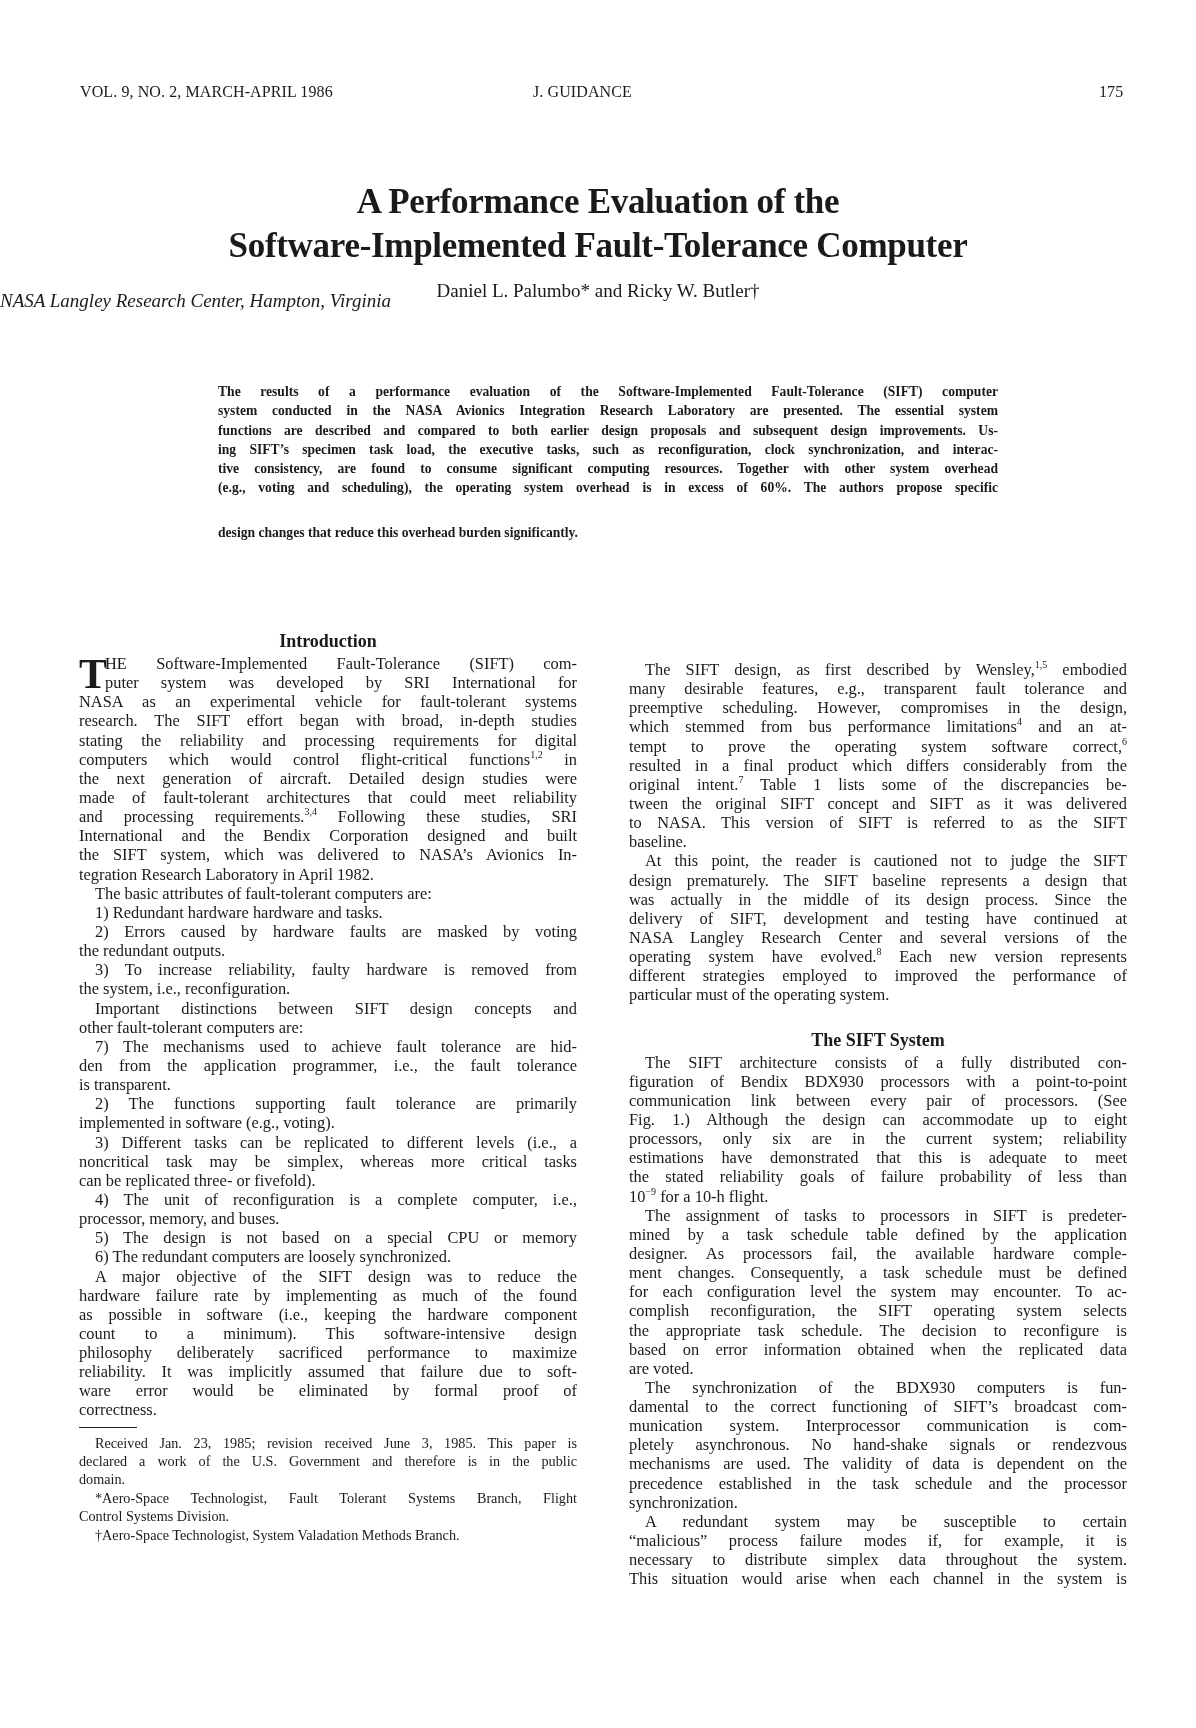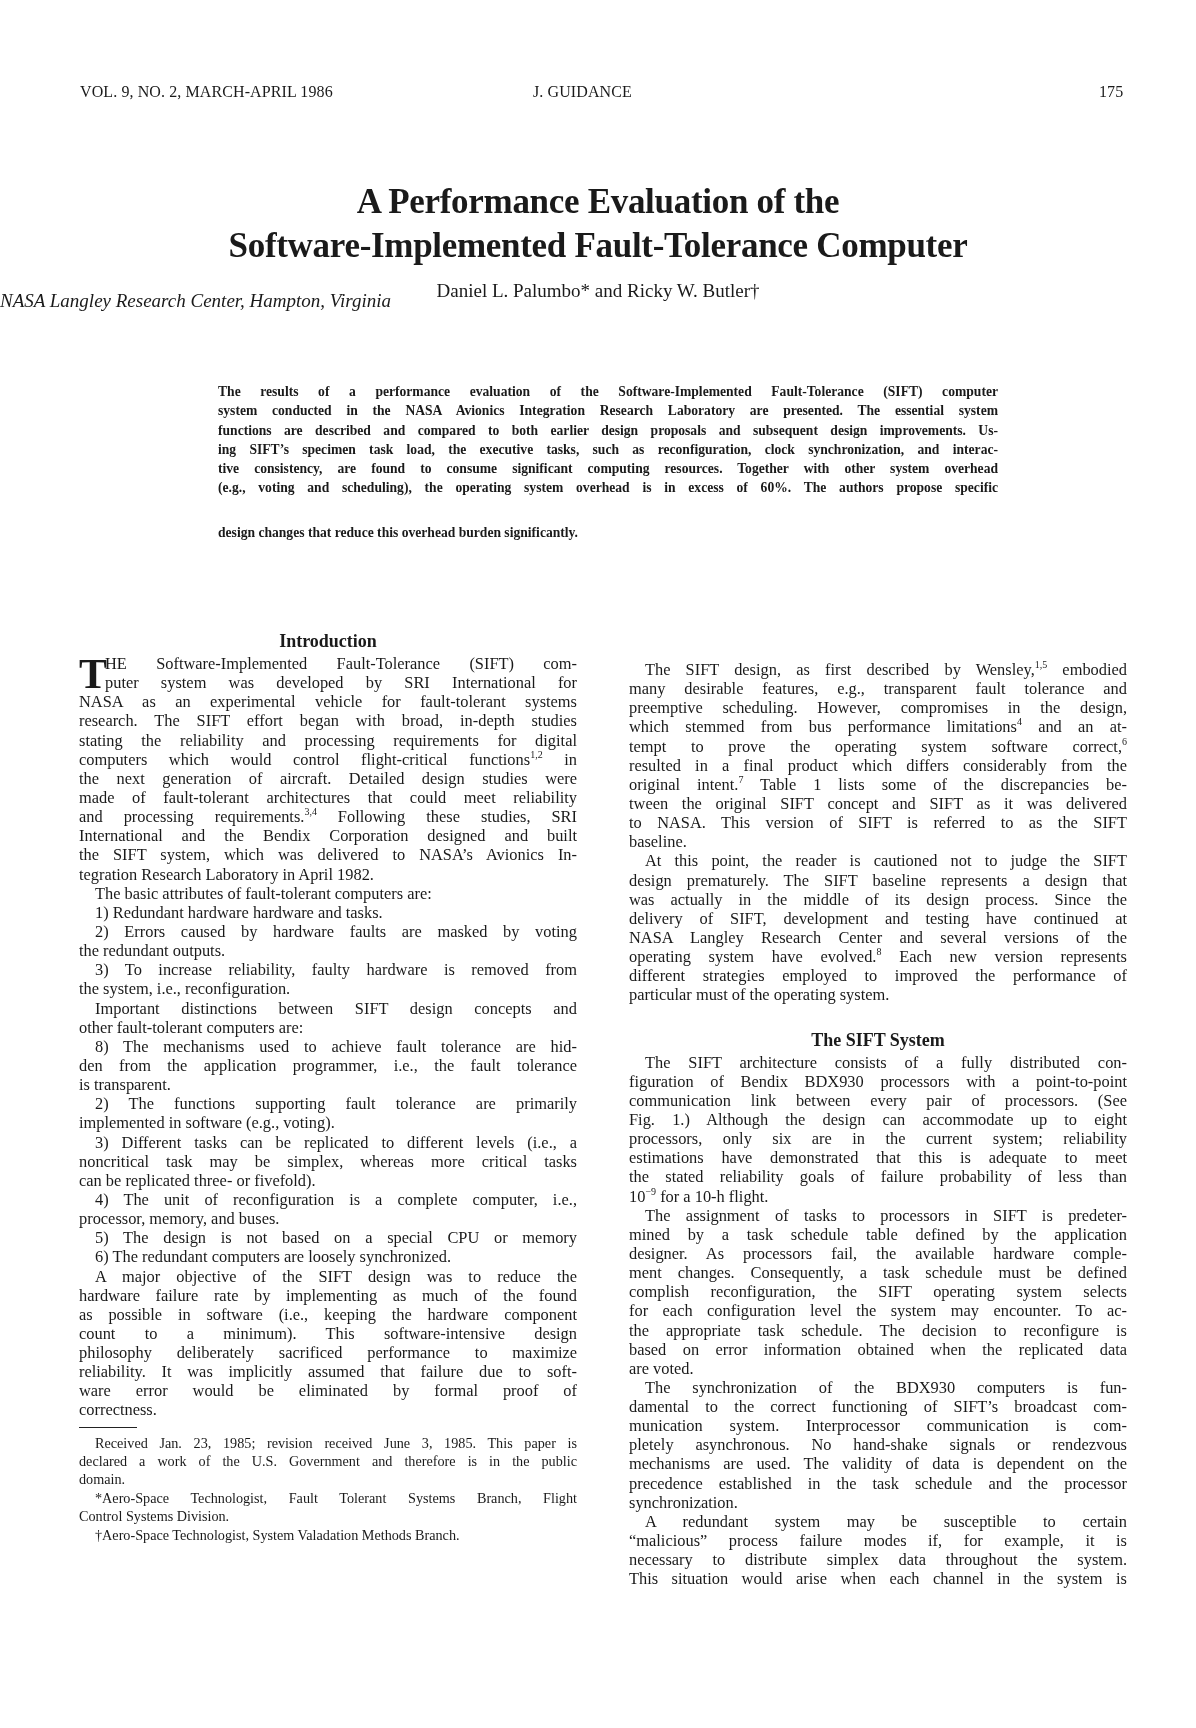--- a/index.html
+++ b/index.html
@@ -97,21 +97,21 @@
   <span class="ln">the SIFT system, which was delivered to NASA’s Avionics In-</span>
   <span class="ln last">tegration Research Laboratory in April 1982.</span>
   <span class="ln last indent">The basic attributes of fault-tolerant computers are:</span>
   <span class="ln last indent">1) Redundant hardware hardware and tasks.</span>
   <span class="ln indent">2) Errors caused by hardware faults are masked by voting</span>
   <span class="ln last">the redundant outputs.</span>
   <span class="ln indent">3) To increase reliability, faulty hardware is removed from</span>
   <span class="ln last">the system, i.e., reconfiguration.</span>
   <span class="ln indent">Important distinctions between SIFT design concepts and</span>
   <span class="ln last">other fault-tolerant computers are:</span>
-  <span class="ln indent">8) The mechanisms used to achieve fault tolerance are hid-</span>
+  <span class="ln indent">7) The mechanisms used to achieve fault tolerance are hid-</span>
   <span class="ln">den from the application programmer, i.e., the fault tolerance</span>
   <span class="ln last">is transparent.</span>
   <span class="ln indent">2) The functions supporting fault tolerance are primarily</span>
   <span class="ln last">implemented in software (e.g., voting).</span>
   <span class="ln indent">3) Different tasks can be replicated to different levels (i.e., a</span>
   <span class="ln">noncritical task may be simplex, whereas more critical tasks</span>
   <span class="ln last">can be replicated three- or fivefold).</span>
   <span class="ln indent">4) The unit of reconfiguration is a complete computer, i.e.,</span>
   <span class="ln last">processor, memory, and buses.</span>
   <span class="ln indent">5) The design is not based on a special CPU or memory</span>
@@ -164,22 +164,22 @@
   <span class="ln">communication link between every pair of processors. (See</span>
   <span class="ln">Fig. 1.) Although the design can accommodate up to eight</span>
   <span class="ln">processors, only six are in the current system; reliability</span>
   <span class="ln">estimations have demonstrated that this is adequate to meet</span>
   <span class="ln">the stated reliability goals of failure probability of less than</span>
   <span class="ln last"><span>10</span><sup>−9</sup><span> for a 10-h flight.</span></span>
   <span class="ln indent">The assignment of tasks to processors in SIFT is predeter-</span>
   <span class="ln">mined by a task schedule table defined by the application</span>
   <span class="ln">designer. As processors fail, the available hardware comple-</span>
   <span class="ln">ment changes. Consequently, a task schedule must be defined</span>
+  <span class="ln">for each configuration level the system may encounter. To ac-</span>
   <span class="ln">complish reconfiguration, the SIFT operating system selects</span>
-  <span class="ln">for each configuration level the system may encounter. To ac-</span>
   <span class="ln">the appropriate task schedule. The decision to reconfigure is</span>
   <span class="ln">based on error information obtained when the replicated data</span>
   <span class="ln last">are voted.</span>
   <span class="ln indent">The synchronization of the BDX930 computers is fun-</span>
   <span class="ln">damental to the correct functioning of SIFT’s broadcast com-</span>
   <span class="ln">munication system. Interprocessor communication is com-</span>
   <span class="ln">pletely asynchronous. No hand-shake signals or rendezvous</span>
   <span class="ln">mechanisms are used. The validity of data is dependent on the</span>
   <span class="ln">precedence established in the task schedule and the processor</span>
   <span class="ln last">synchronization.</span>

